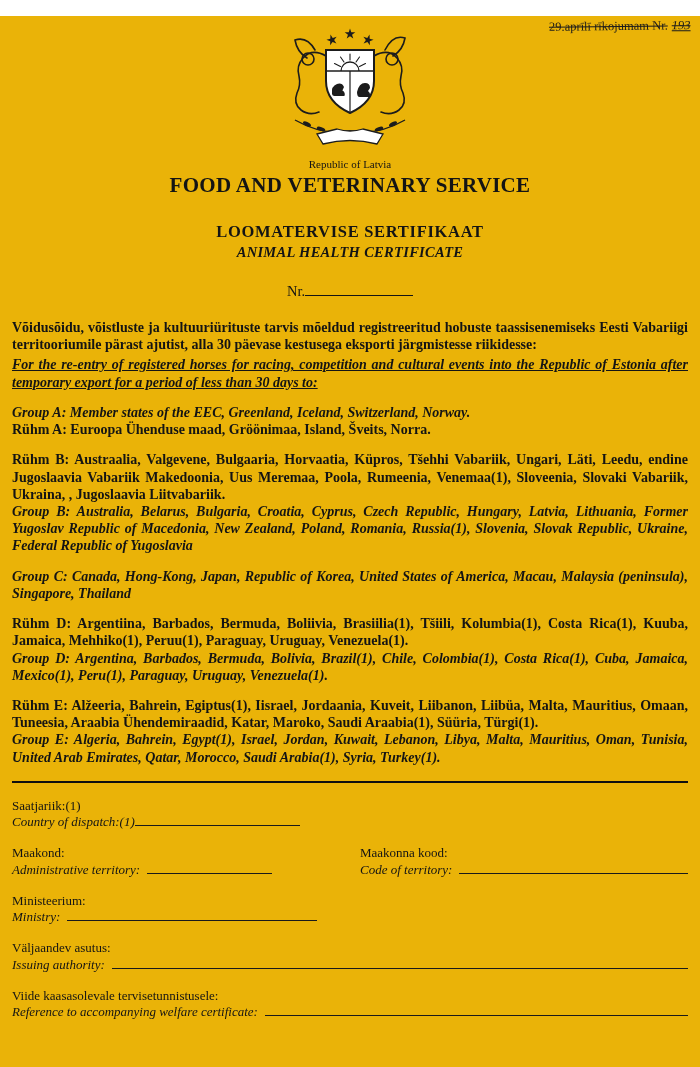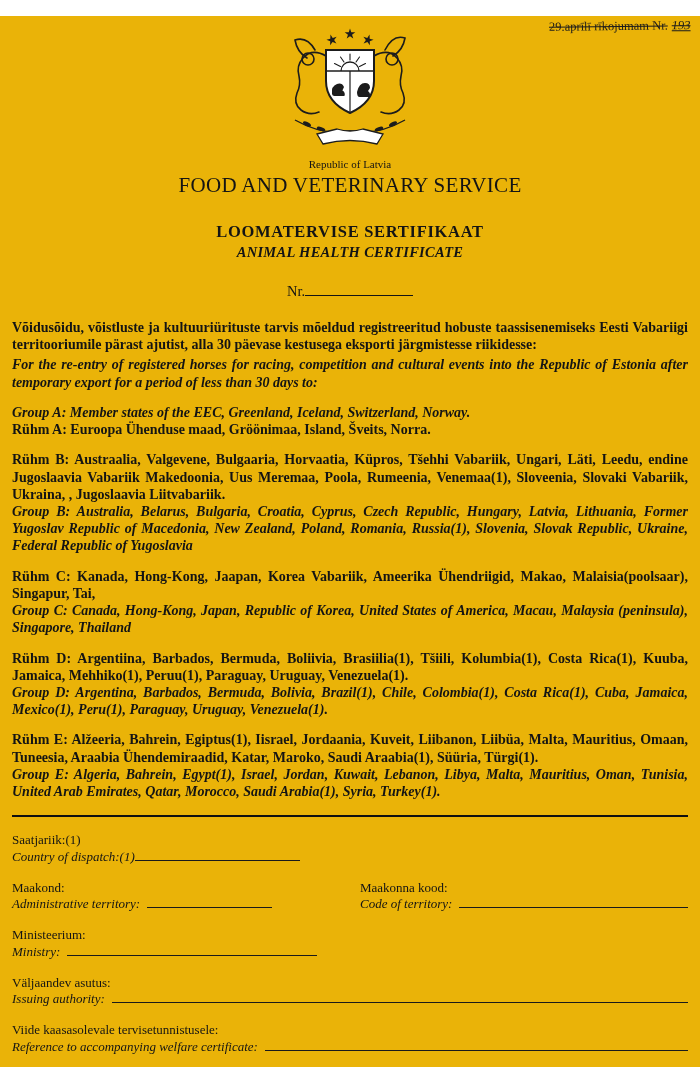--- a/index.html
+++ b/index.html
@@ -11,31 +11,31 @@
   }
   .annotation {
     position: absolute; top: 3px; right: 10px; font-size: 12.5px;
     transform: rotate(-0.7deg); color: #1b1b1b; white-space: nowrap;
   }
   .ann-strike { text-decoration: line-through; }
   .ann-number { text-decoration: underline line-through; font-style: italic; margin-left: 4px; }
 
   .emblem { text-align: center; margin: 8px 0 0 0; }
   .country { text-align: center; font-size: 11px; margin-top: 4px; }
-  .service { text-align: center; font-size: 21px; font-weight: 400; margin-top: 3px; letter-spacing: 0.3px; }
+  .service { text-align: center; font-size: 21px; font-weight: 700; margin-top: 3px; letter-spacing: 0.3px; }
   .title-et { text-align: center; font-size: 16.5px; font-weight: 700; margin-top: 24px; letter-spacing: 0.7px; font-family: Liberation Serif, serif; }
   .title-en { text-align: center; font-size: 14.5px; font-weight: 700; font-style: italic; margin-top: 2px; letter-spacing: 0.3px; }
   .nr-row { text-align: center; margin-top: 22px; font-weight: 400; font-size: 14.5px; }
   .nr-blank { display: inline-block; width: 108px; border-bottom: 1.4px solid #141414; height: 13px; vertical-align: baseline; }
 
   .para { margin: 0; text-align: justify; font-size: 14px; line-height: 1.23; }
   .et { font-weight: 700; }
   .en { font-weight: 700; font-style: italic; }
   .intro-et { margin-top: 19px; }
-  .intro-en { margin-top: 3px; }
+  .intro-en { margin-top: 3px; text-decoration: underline; }
   .group { margin-top: 13px; }
 
   .rule { border-top: 2.6px solid #101010; margin-top: 15px; }
 
   .form { font-size: 13px; }
   .field { margin-top: 15px; }
   .f-et { font-size: 13px; line-height: 1.25; }
   .f-row { display: flex; align-items: baseline; line-height: 1.25; }
   .f-en { font-style: italic; font-size: 13px; white-space: nowrap; }
   .blank { display: inline-block; border-bottom: 1.1px solid #1a1a1a; height: 12px; }
@@ -113,21 +113,20 @@
     <p class="para en">Group A: Member states of the EEC, Greenland, Iceland, Switzerland, Norway.</p>
     <p class="para et">Rühm A: Euroopa Ühenduse maad, Gröönimaa, Island, Šveits, Norra.</p>
   </div>
 
   <div class="group">
     <p class="para et">Rühm B: Austraalia, Valgevene, Bulgaaria, Horvaatia, Küpros, Tšehhi Vabariik, Ungari, Läti, Leedu, endine Jugoslaavia Vabariik Makedoonia, Uus Meremaa, Poola, Rumeenia, Venemaa(1), Sloveenia, Slovaki Vabariik, Ukraina, , Jugoslaavia Liitvabariik.</p>
     <p class="para en">Group B: Australia, Belarus, Bulgaria, Croatia, Cyprus, Czech Republic, Hungary, Latvia, Lithuania, Former Yugoslav Republic of Macedonia, New Zealand, Poland, Romania, Russia(1), Slovenia, Slovak Republic, Ukraine, Federal Republic of Yugoslavia</p>
   </div>
 
   <div class="group">
-    <p class="para et">Rühm C: Kanada, Hong-Kong, Jaapan, Korea Vabariik, Ameerika Ühendriigid, Makao, Malaisia(poolsaar), Singapur, Tai,</p>
     <p class="para en">Group C: Canada, Hong-Kong, Japan, Republic of Korea, United States of America, Macau, Malaysia (peninsula), Singapore, Thailand</p>
   </div>
 
   <div class="group">
     <p class="para et">Rühm D: Argentiina, Barbados, Bermuda, Boliivia, Brasiilia(1), Tšiili, Kolumbia(1), Costa Rica(1), Kuuba, Jamaica, Mehhiko(1), Peruu(1), Paraguay, Uruguay, Venezuela(1).</p>
     <p class="para en">Group D: Argentina, Barbados, Bermuda, Bolivia, Brazil(1), Chile, Colombia(1), Costa Rica(1), Cuba, Jamaica, Mexico(1), Peru(1), Paraguay, Uruguay, Venezuela(1).</p>
   </div>
 
   <div class="group">
     <p class="para et">Rühm E: Alžeeria, Bahrein, Egiptus(1), Iisrael, Jordaania, Kuveit, Liibanon, Liibüa, Malta, Mauritius, Omaan, Tuneesia, Araabia Ühendemiraadid, Katar, Maroko, Saudi Araabia(1), Süüria, Türgi(1).</p>

